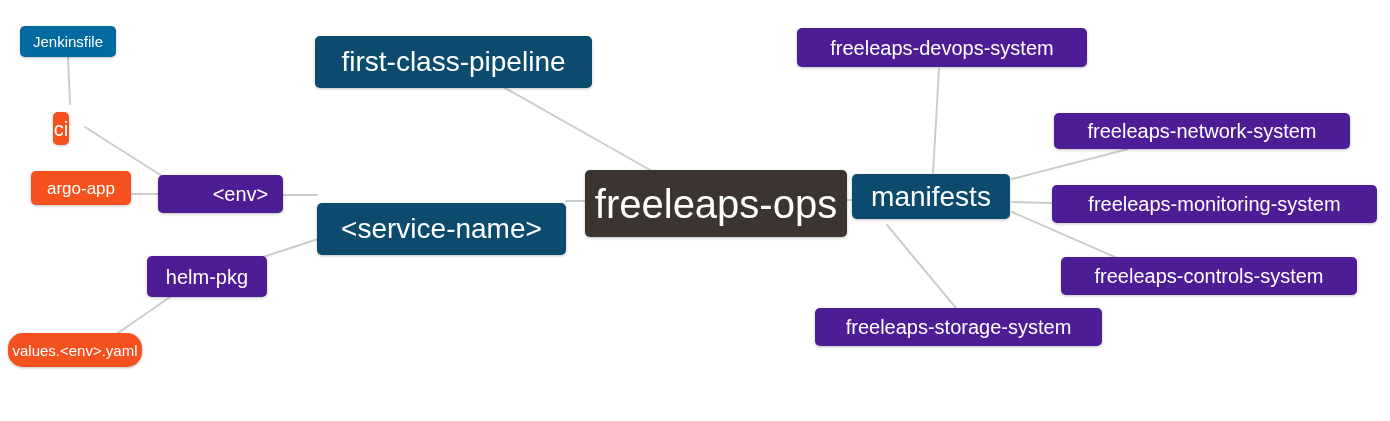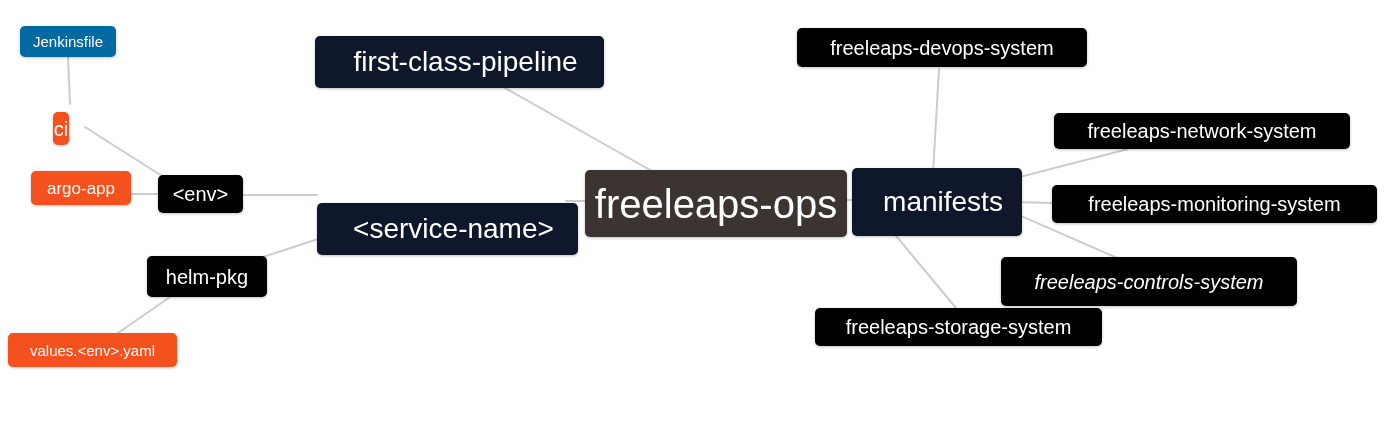--- a/index.html
+++ b/index.html
@@ -27,41 +27,41 @@
     align-items: center;
     justify-content: center;
     color: #ffffff;
     border-radius: 5px;
     white-space: nowrap;
     box-shadow: 0 1px 3px rgba(0,0,0,0.25);
     cursor: pointer;
     line-height: 1;
     user-select: none;
   }
-  .blue   { background: #0f172a; padding-left: 12px; }
-  .green  { background: #000000; }
+  .blue   { background: #0c4a6e; }
+  .green  { background: #4c1d95; }
   .red    { background: #f4511e; }
   .orange { background: #0369a1; }
   .dark   { background: #3b3431; }
 
   
   .n-jenkinsfile      { left: 20px;   top: 26px;  width: 96px;  height: 31px; font-size: 15px; }
   .n-ci               { left: 53px;   top: 112px; width: 16px;  height: 33px; font-size: 20px; }
   .n-argo-app         { left: 31px;   top: 171px; width: 100px;  height: 34px; font-size: 17px; }
-  .n-env              { left: 158px;  top: 175px; width: 85px;  height: 38px; font-size: 20px; }
+  .n-env              { left: 158px;  top: 175px; width: 85px;  height: 38px; font-size: 20px; padding-left: 40px; }
   .n-helm-pkg         { left: 147px;  top: 256px; width: 120px; height: 41px; font-size: 20px; }
-  .n-values-env-yaml  { left: 8px;    top: 333px; width: 169px; height: 34px; font-size: 15px; }
+  .n-values-env-yaml  { left: 8px;    top: 333px; width: 134px; height: 34px; font-size: 15px; border-radius: 15px; }
   .n-first-class-pipeline { left: 315px; top: 36px;  width: 277px; height: 52px; font-size: 28px; }
   .n-service-name     { left: 317px;  top: 172px; width: 249px; height: 52px; font-size: 28px; margin-top: 31px; }
   .n-freeleaps-ops    { left: 585px;  top: 170px; width: 262px; height: 67px; font-size: 40px; }
-  .n-manifests        { left: 852px;  top: 168px; width: 158px; height: 68px; font-size: 28px; }
+  .n-manifests        { left: 852px;  top: 174px; width: 158px; height: 45px; font-size: 28px; }
   .n-devops-system    { left: 797px;  top: 28px;  width: 290px; height: 39px; font-size: 20px; }
   .n-network-system   { left: 1054px; top: 113px; width: 296px; height: 36px; font-size: 20px; }
   .n-monitoring-system{ left: 1052px; top: 185px; width: 325px; height: 38px; font-size: 20px; }
-  .n-controls-system  { left: 1001px; top: 257px; width: 296px; height: 49px; font-size: 20px; font-style: italic; }
+  .n-controls-system  { left: 1061px; top: 257px; width: 296px; height: 38px; font-size: 20px; }
   .n-storage-system   { left: 815px;  top: 308px; width: 287px; height: 38px; font-size: 20px; }
 </style>
 </head>
 <body>
 
 <div id="canvas">
 
   <svg id="edges" viewBox="0 0 1390 421">
     <line x1="68" y1="57" x2="70" y2="104"></line>
     <line x1="85" y1="127" x2="162" y2="176"></line>

